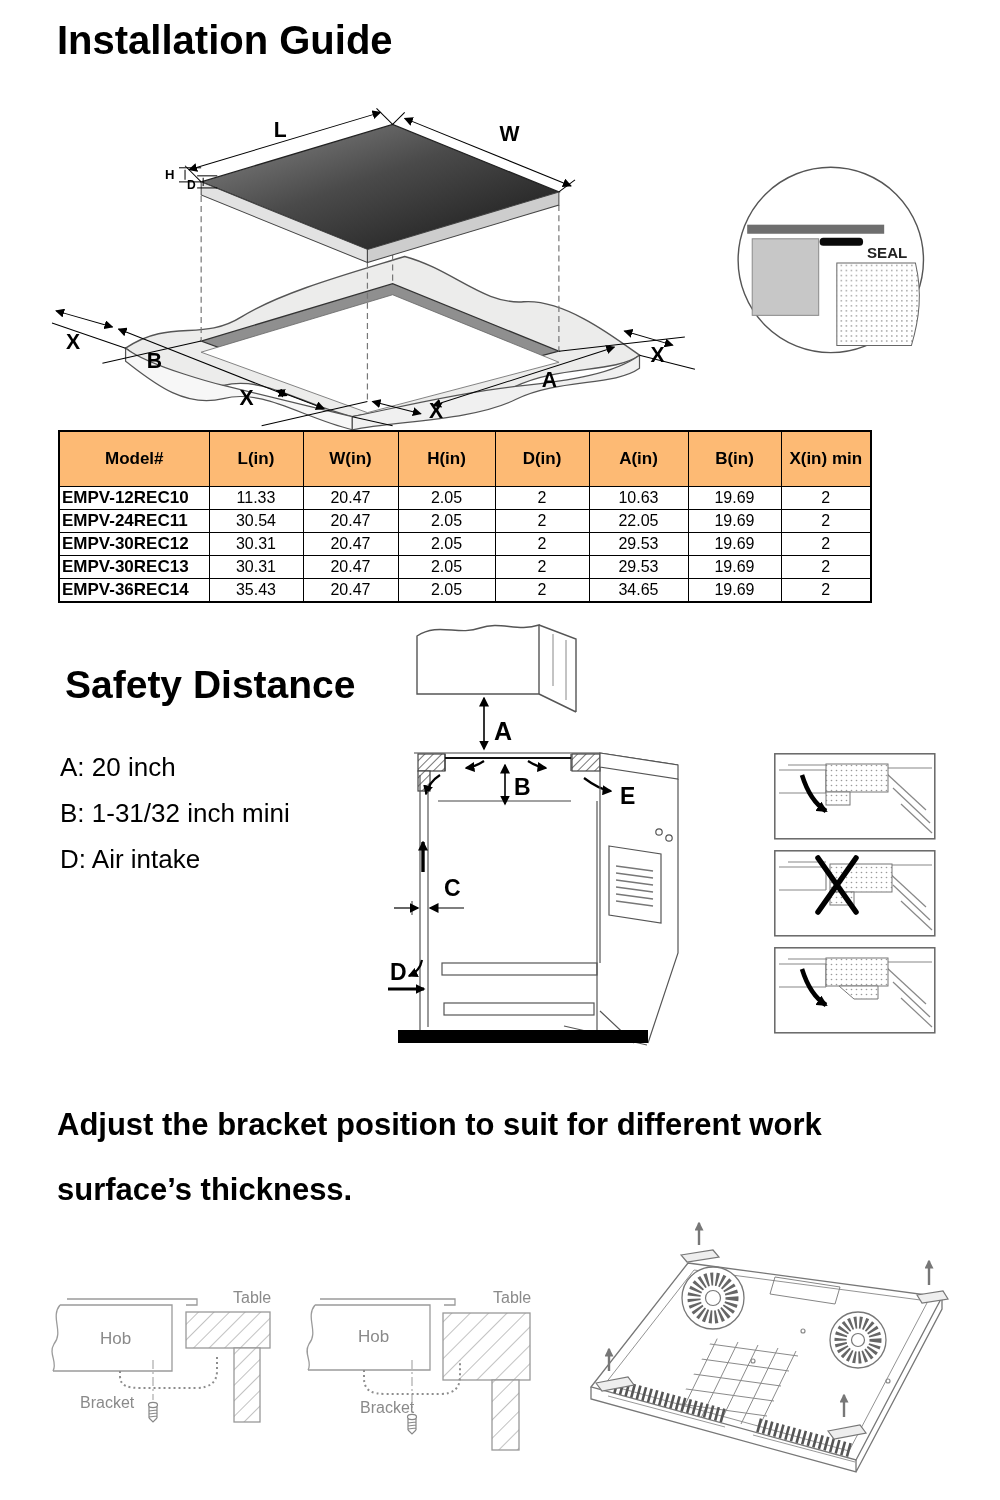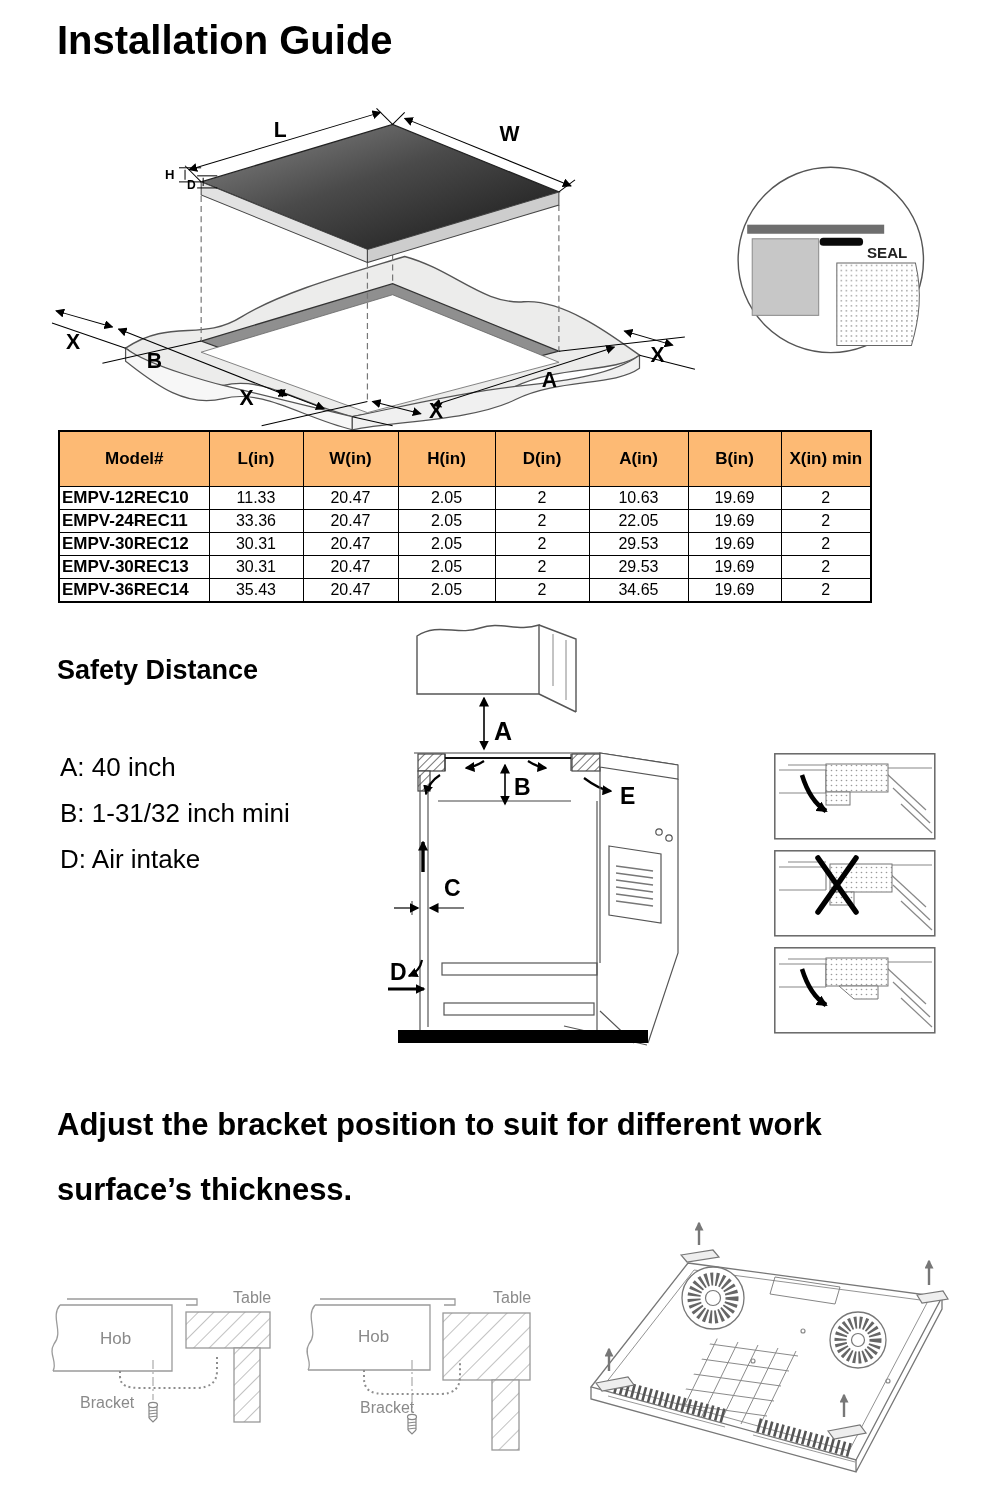--- a/index.html
+++ b/index.html
@@ -1,19 +1,19 @@
 <!DOCTYPE html>
 <html><head>
 <meta charset="utf-8">
 <style>
   html,body{margin:0;padding:0;background:#fff;}
   .page{position:relative;width:1000px;height:1500px;background:#fff;
         font-family:"Liberation Sans",sans-serif;color:#000;overflow:hidden;}
   .page-title{position:absolute;left:57px;top:18px;margin:0;font-size:40px;font-weight:bold;}
-  .safety-heading{position:absolute;left:57px;top:655px;margin:0;font-size:27px;font-weight:bold;}
+  .safety-heading{position:absolute;left:57px;top:655px;margin:8px;font-size:39px;font-weight:bold;}
   .safety-list{position:absolute;left:60px;top:752px;margin:0;padding:0;list-style:none;font-size:26px;}
   .safety-list li{line-height:30px;margin-bottom:16px;}
   .bracket-heading{position:absolute;left:57px;top:1108px;margin:0;font-size:31px;font-weight:bold;line-height:34px;}
   .bracket-heading .line2{display:block;margin-top:31px;}
 
   table.spec{position:absolute;left:58px;top:430px;width:812px;border-collapse:collapse;
              border:2px solid #000;table-layout:fixed;}
   table.spec th{background:#fdba74;border:1px solid #000;height:48px;font-size:17px;font-weight:bold;text-align:center;padding:3px;}
   table.spec td{border:1px solid #000;height:22px;font-size:16px;text-align:center;padding:0;}
   table.spec td.model{font-weight:bold;font-size:17px;text-align:left;padding-left:2px;white-space:nowrap;}
@@ -162,21 +162,21 @@
         <td>11.33</td>
         <td>20.47</td>
         <td>2.05</td>
         <td>2</td>
         <td>10.63</td>
         <td>19.69</td>
         <td>2</td>
       </tr>
       <tr>
         <td class="model">EMPV-24REC11</td>
-        <td>33.36</td>
+        <td>30.54</td>
         <td>20.47</td>
         <td>2.05</td>
         <td>2</td>
         <td>22.05</td>
         <td>19.69</td>
         <td>2</td>
       </tr>
       <tr>
         <td class="model">EMPV-30REC12</td>
         <td>30.31</td>
@@ -205,21 +205,21 @@
         <td>2</td>
         <td>34.65</td>
         <td>19.69</td>
         <td>2</td>
       </tr>
     </tbody>
   </table>
 
   <h2 class="safety-heading">Safety Distance</h2>
   <ul class="safety-list">
-    <li>A: 40 inch</li>
+    <li>A: 20 inch</li>
     <li>B: 1-31/32 inch mini</li>
     <li>D: Air intake</li>
   </ul>
 
   <svg id="stove-svg" width="340" height="442" viewBox="0 0 340 442">
     <defs>
       <pattern id="hst" width="6" height="6" patternUnits="userSpaceOnUse" patternTransform="rotate(45)">
         <rect width="6" height="6" fill="#fff"></rect>
         <line x1="0" y1="0" x2="0" y2="6" stroke="#555" stroke-width="1.6"></line>
       </pattern>

